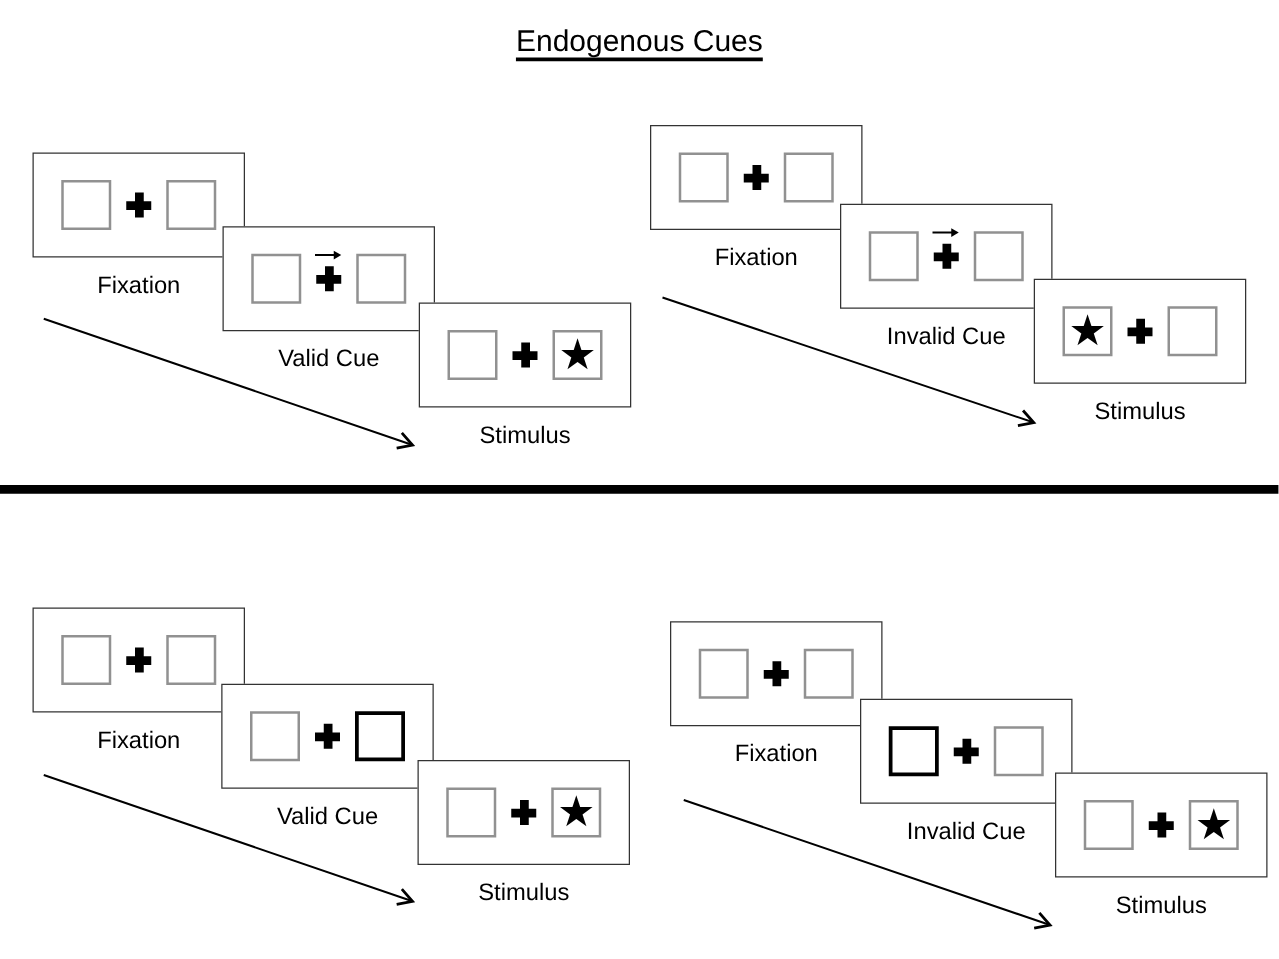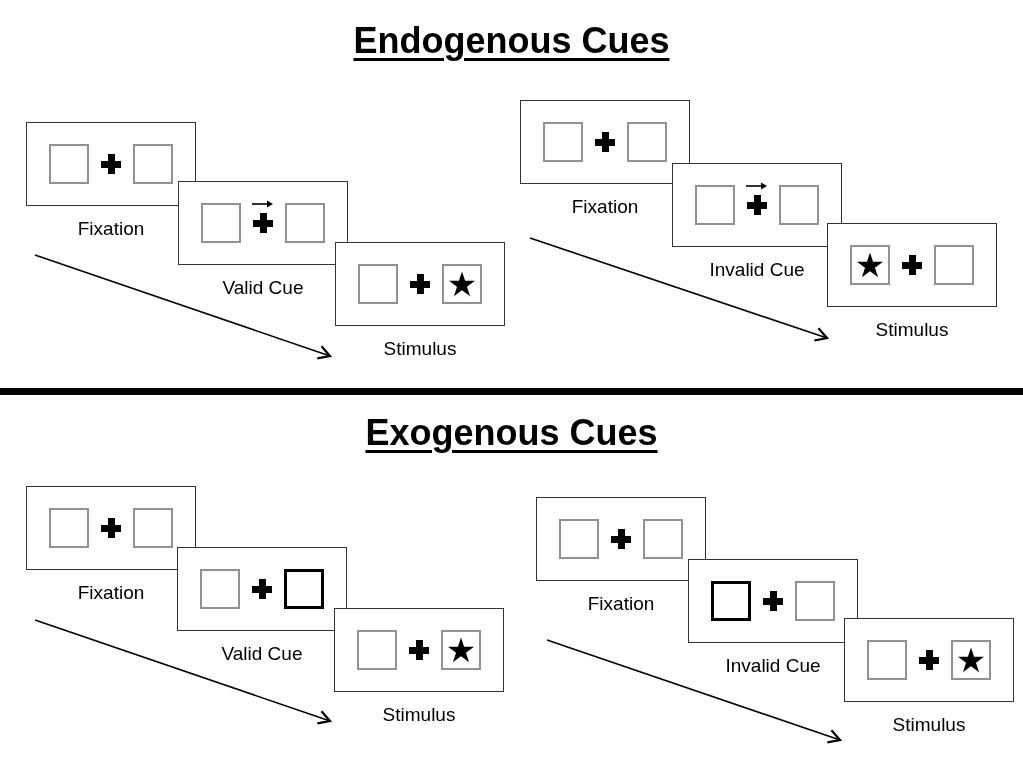--- a/index.html
+++ b/index.html
@@ -1,20 +1,20 @@
 <!DOCTYPE html>
 <html><head>
 <meta charset="utf-8">
 <style>
   * { margin:0; padding:0; box-sizing:border-box; }
   html,body { background:#ffffff; font-family:"Liberation Sans", sans-serif; }
   .canvas { position:relative; width:1023px; height:767px; background:#ffffff; overflow:hidden; }
 
   .title { position:absolute; left:0; width:100%; text-align:center;
-           font-size:36px; font-weight:bold; color:#000; }
+           font-size:24px; font-weight:normal; color:#000; }
   .title .u { text-decoration:underline; text-decoration-thickness:3px; text-underline-offset:5px; }
   .title-endo { top:20px; }
   .title-exo  { top:412px; }
 
   .divider { position:absolute; left:0; top:388px; width:1023px; height:7px; background:#000; }
 
   .panel { position:absolute; width:170px; height:84px; background:#fff;
            border:1px solid #333333; display:flex; align-items:center;
            justify-content:center; gap:12px; }
 
@@ -35,23 +35,20 @@
 
   .diag { position:absolute; overflow:visible; }
 </style>
 </head>
 <body>
 
 <div class="canvas">
 
   <div class="title title-endo">
     <span class="u">Endogenous Cues</span>
-  </div>
-  <div class="title title-exo">
-    <span class="u">Exogenous Cues</span>
   </div>
 
   <div class="divider"></div>
 
   <div>
     <div class="panel" style="left:26px;top:122px;">
         <span class="box"></span>
         <span class="cross-wrap">
           <span class="cross"></span>
         </span>

